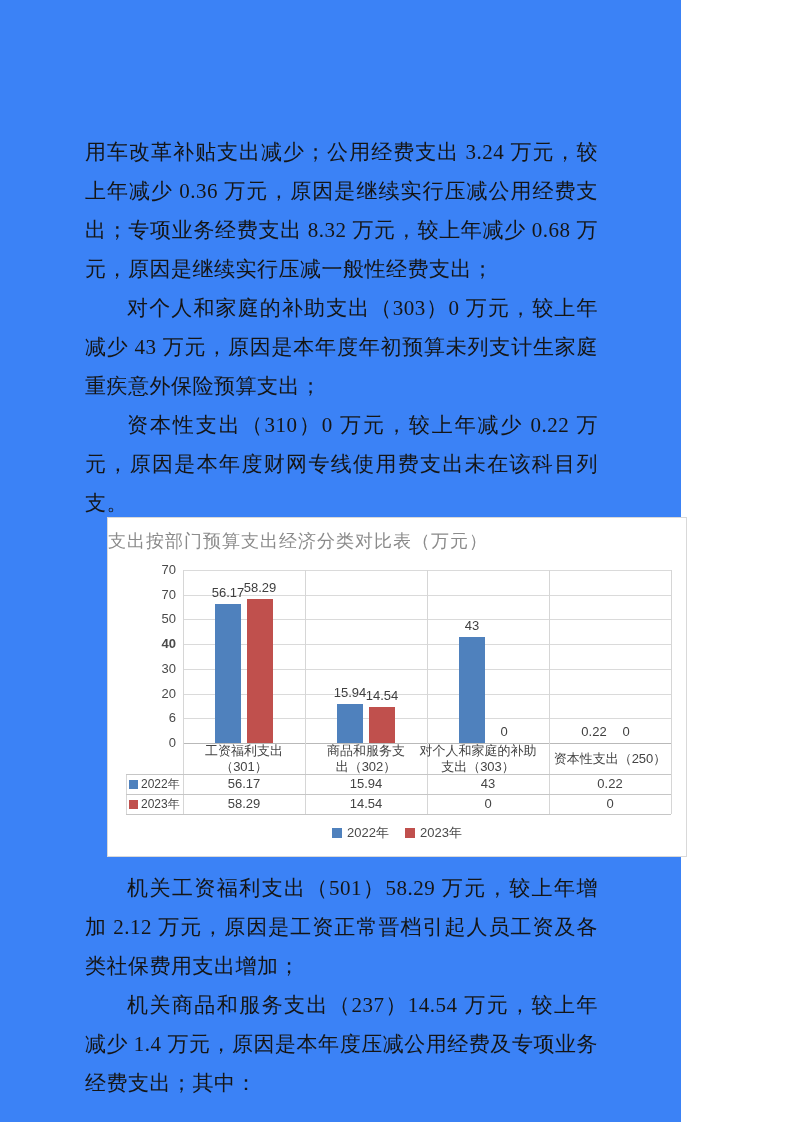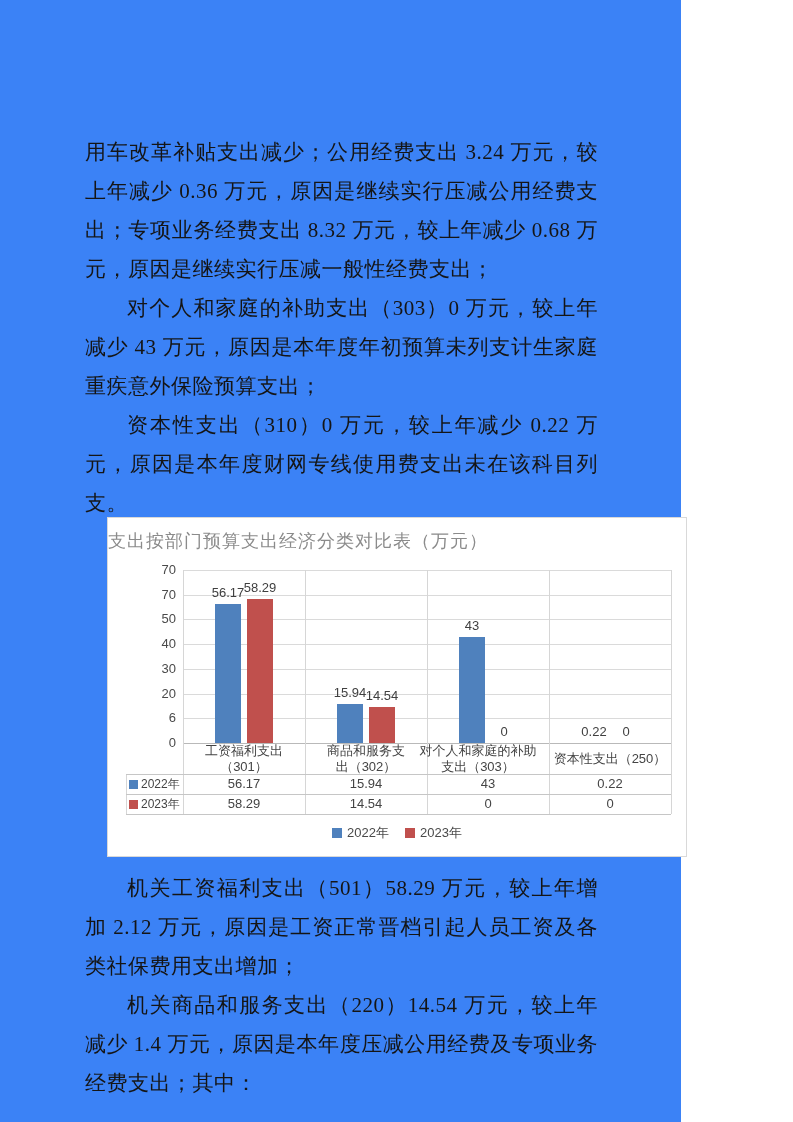--- a/index.html
+++ b/index.html
@@ -67,21 +67,21 @@
 
     <div class="gridline base" style="left: 75px; top: 225px; width: 488px;"></div>
         <div class="ylabel" style="left: 28px; top: 217px;">0</div>
         <div class="gridline" style="left: 75px; top: 200.286px; width: 488px;"></div>
         <div class="ylabel" style="left: 28px; top: 192.286px;">6</div>
         <div class="gridline" style="left: 75px; top: 175.571px; width: 488px;"></div>
         <div class="ylabel" style="left: 28px; top: 167.571px;">20</div>
         <div class="gridline" style="left: 75px; top: 150.857px; width: 488px;"></div>
         <div class="ylabel" style="left: 28px; top: 142.857px;">30</div>
         <div class="gridline" style="left: 75px; top: 126.143px; width: 488px;"></div>
-        <div class="ylabel" style="left: 28px; top: 118.143px;">40</div>
+        <div class="ylabel" style="left: 28px; top: 118.143px; font-weight: bold;">40</div>
         <div class="gridline" style="left: 75px; top: 101.429px; width: 488px;"></div>
         <div class="ylabel" style="left: 28px; top: 93.4286px;">50</div>
         <div class="gridline" style="left: 75px; top: 76.7143px; width: 488px;"></div>
         <div class="ylabel" style="left: 28px; top: 68.7143px;">70</div>
         <div class="gridline" style="left: 75px; top: 52px; width: 488px;"></div>
         <div class="ylabel" style="left: 28px; top: 44px;">70</div>
         <div class="vline" style="left: 75px; top: 52px; height: 244px;"></div>
         <div class="vline" style="left: 197px; top: 52px; height: 244px;"></div>
         <div class="vline" style="left: 319px; top: 52px; height: 244px;"></div>
         <div class="vline" style="left: 441px; top: 52px; height: 244px;"></div>
@@ -124,17 +124,17 @@
           </div>
           <div class="legend-item">
             <span class="legend-swatch" style="background: rgb(192, 80, 77);"></span>
             <span>2023年</span>
           </div>
         </div>
       </div>
 
     <div class="doc-text" style="margin-top:12px;">
       <p class="indent">机关工资福利支出（501）58.29 万元，较上年增加 2.12 万元，原因是工资正常晋档引起人员工资及各类社保费用支出增加；</p>
-      <p class="indent">机关商品和服务支出（220）14.54 万元，较上年减少 1.4 万元，原因是本年度压减公用经费及专项业务经费支出；其中：</p>
+      <p class="indent">机关商品和服务支出（237）14.54 万元，较上年减少 1.4 万元，原因是本年度压减公用经费及专项业务经费支出；其中：</p>
     </div>
 
   </div>
 </div>
 
 </body></html>

